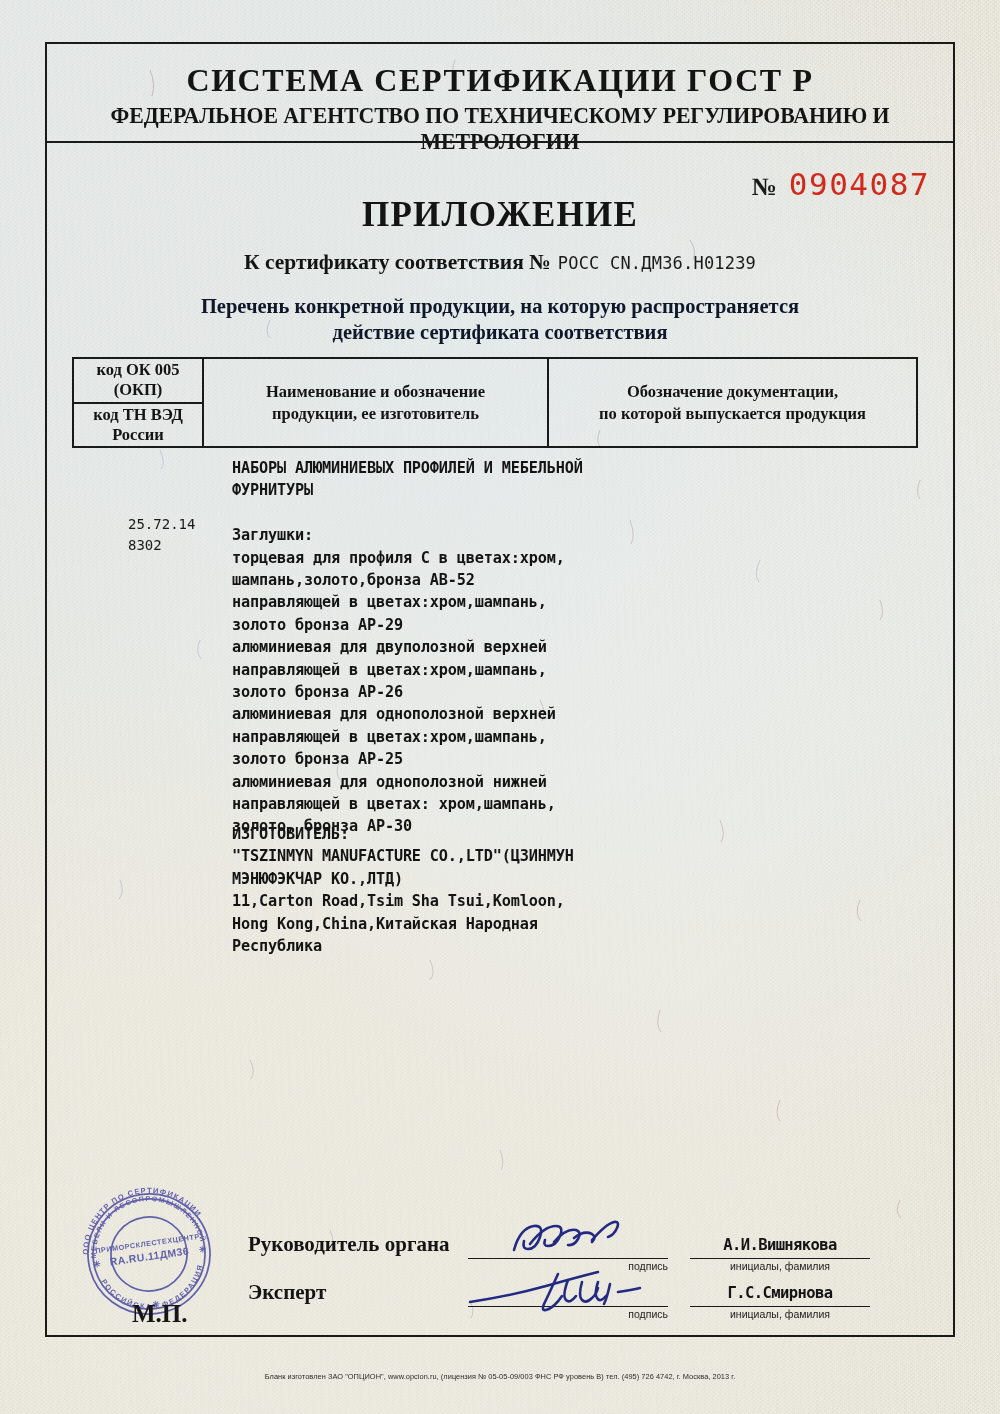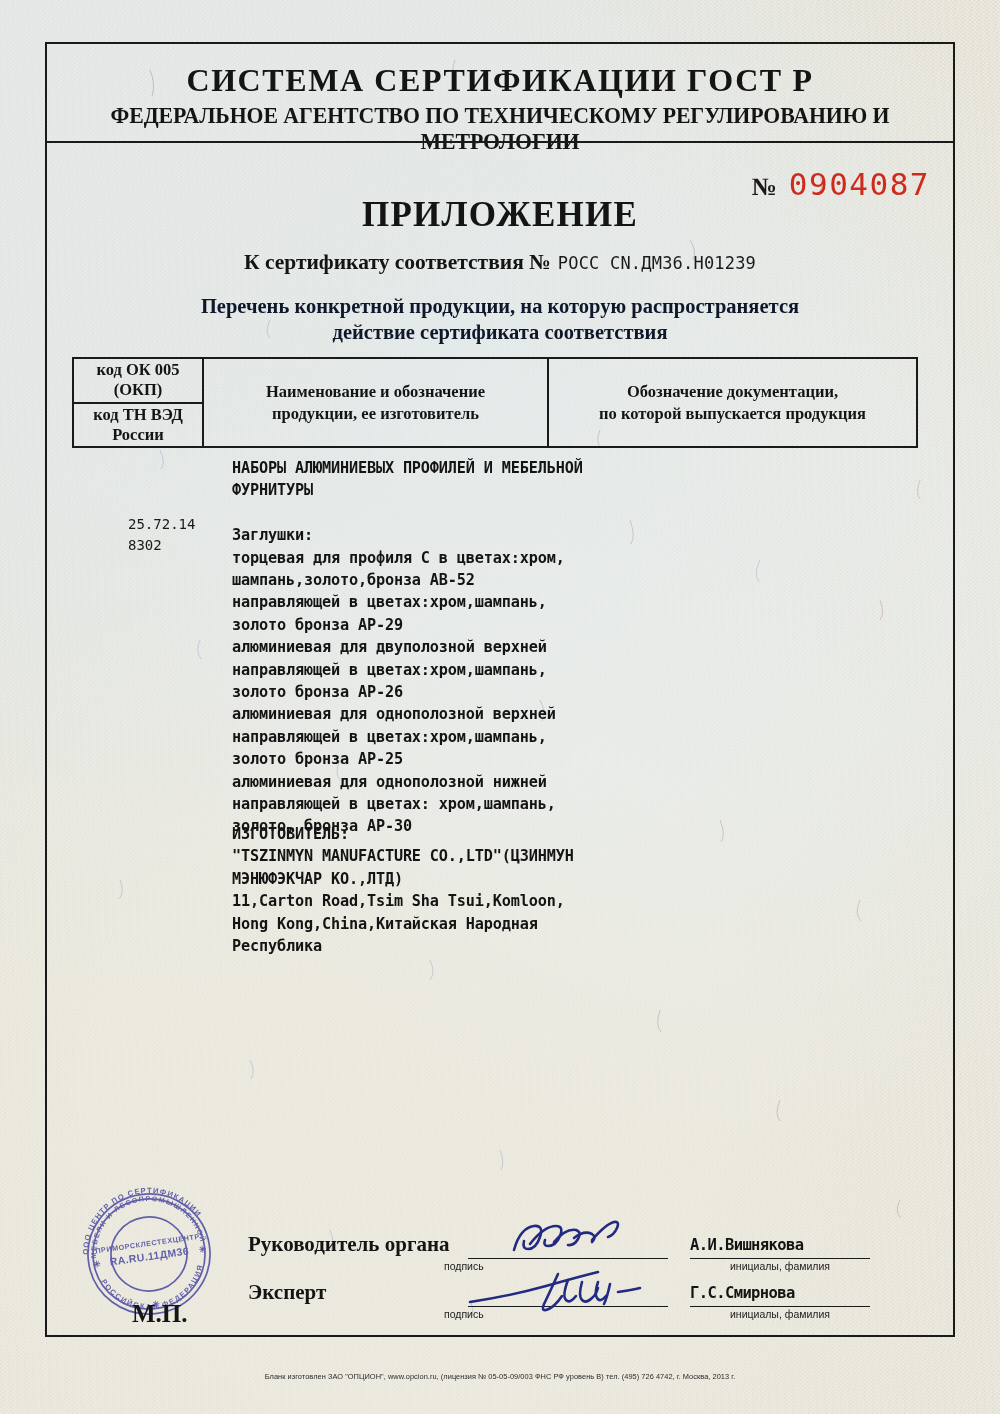--- a/index.html
+++ b/index.html
@@ -288,40 +288,41 @@
   }
   .sig-line {
     position: absolute;
     left: 468px;
     width: 200px;
     border-bottom: 1.6px solid #1a1a1a;
     top: 26px;
   }
   .sig-cap {
     position: absolute;
-    left: 444px;
+    left: 468px;
     width: 200px;
     top: 28px;
-    text-align: left;
+    text-align: right;
     font-size: 10.5px;
     color: #222;
     font-family: "Liberation Sans", sans-serif;
   }
   .sig-name-line {
     position: absolute;
     left: 690px;
     width: 180px;
     border-bottom: 1.6px solid #1a1a1a;
     top: 26px;
   }
   .sig-name {
     position: absolute;
     left: 690px;
     width: 180px;
     top: 4px;
+    text-align: center;
     font-size: 15.5px;
     font-weight: bold;
     color: #141414;
     font-family: "DejaVu Sans Mono", monospace;
     letter-spacing: -0.6px;
   }
   .sig-name-cap {
     position: absolute;
     left: 690px;
     width: 180px;

